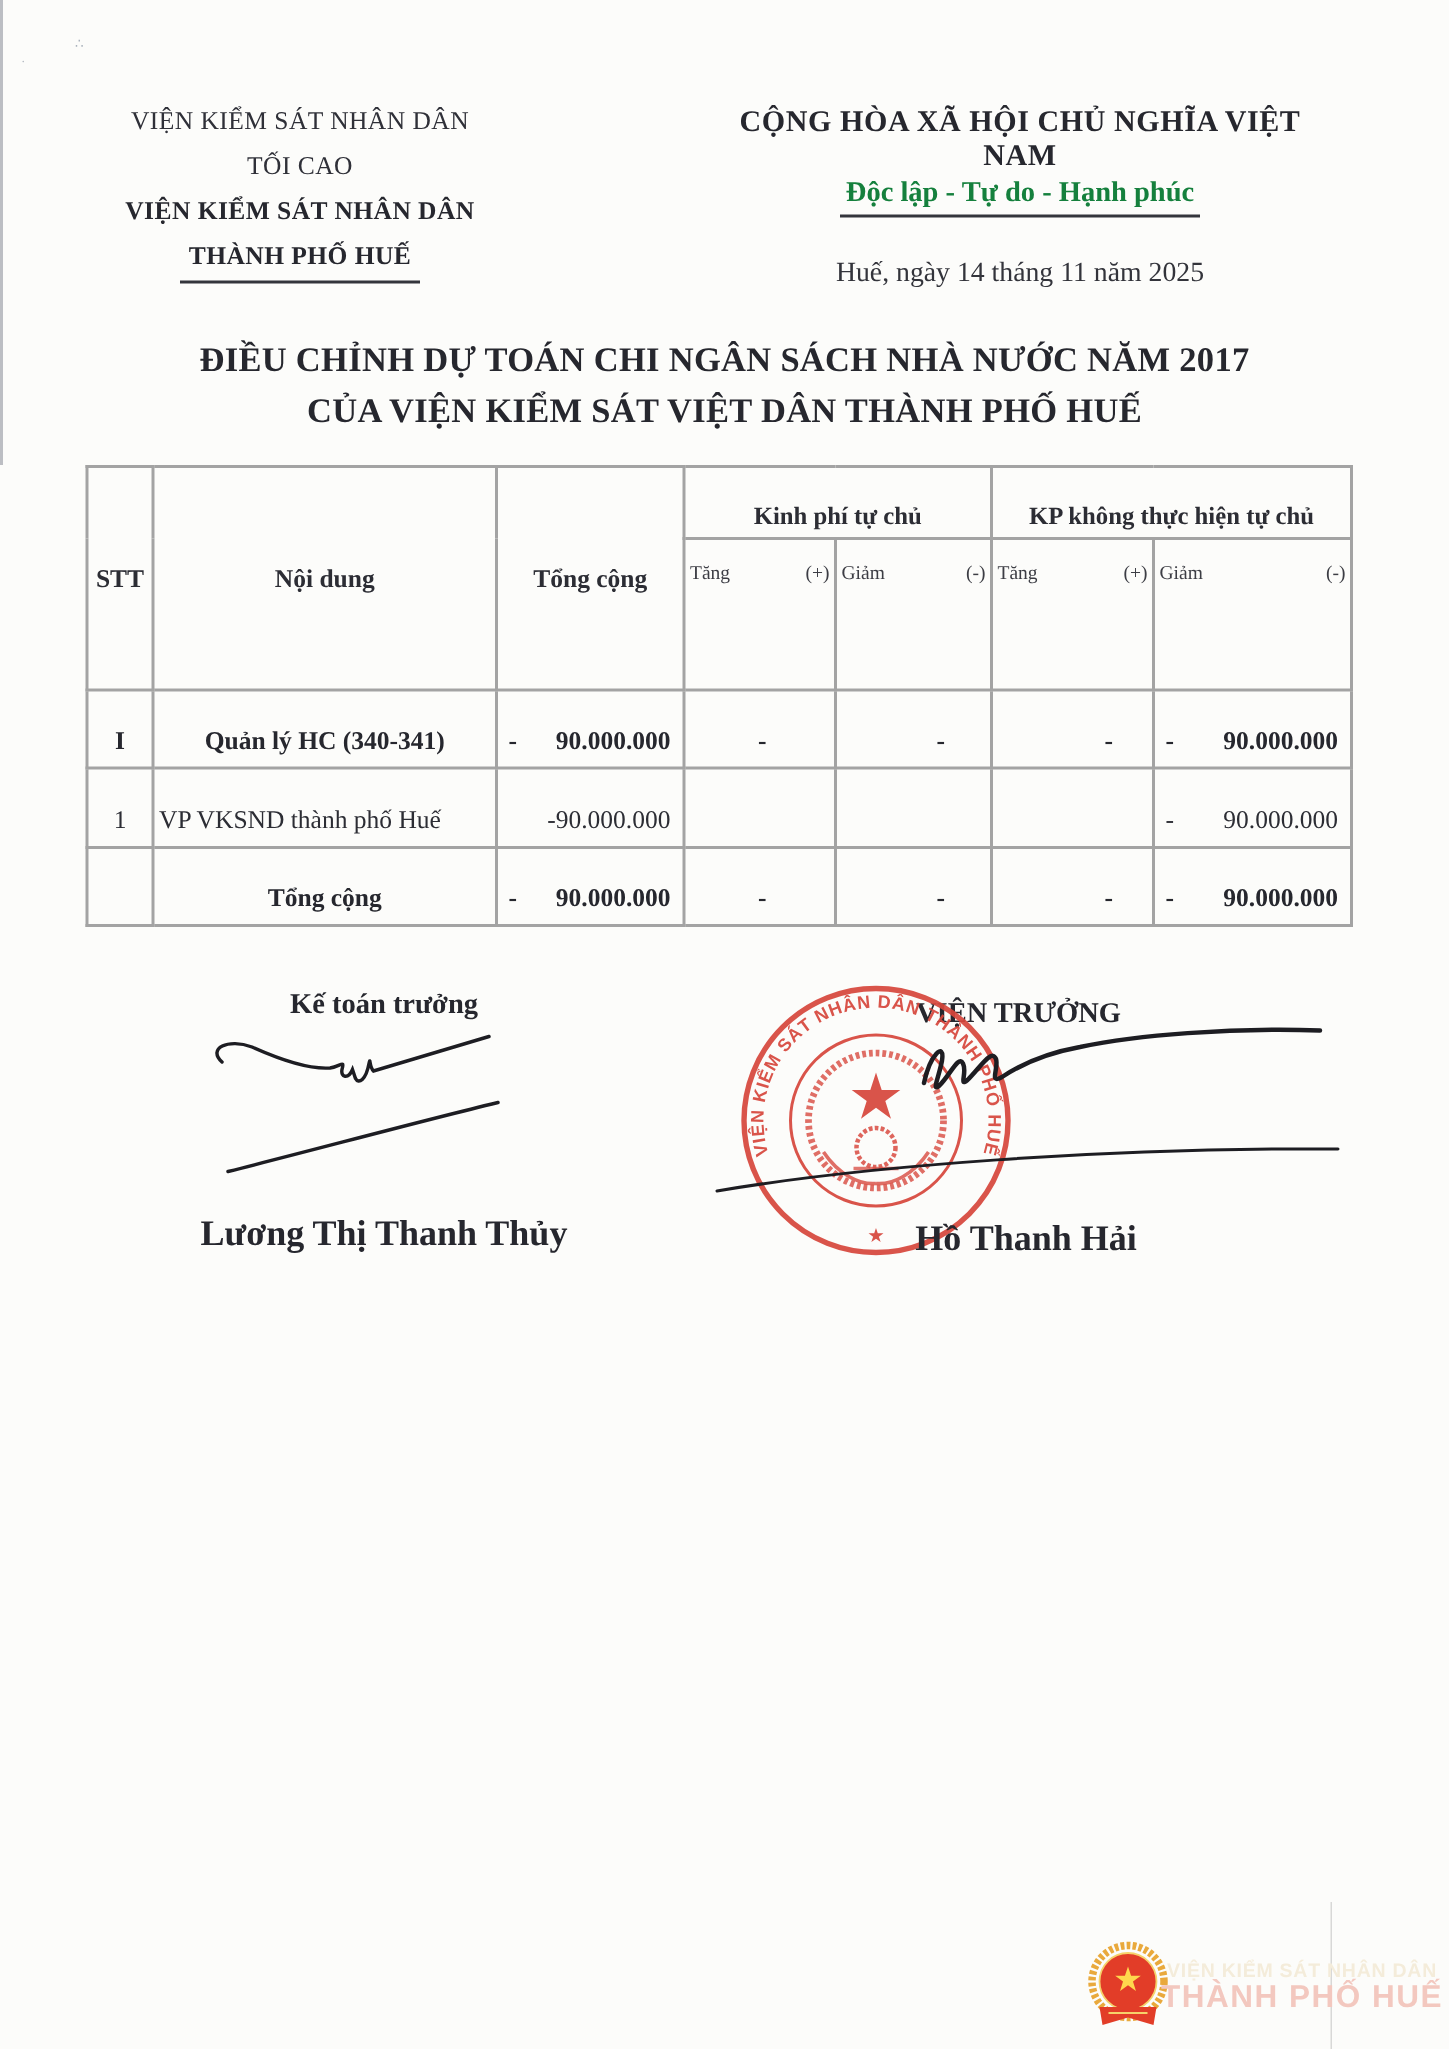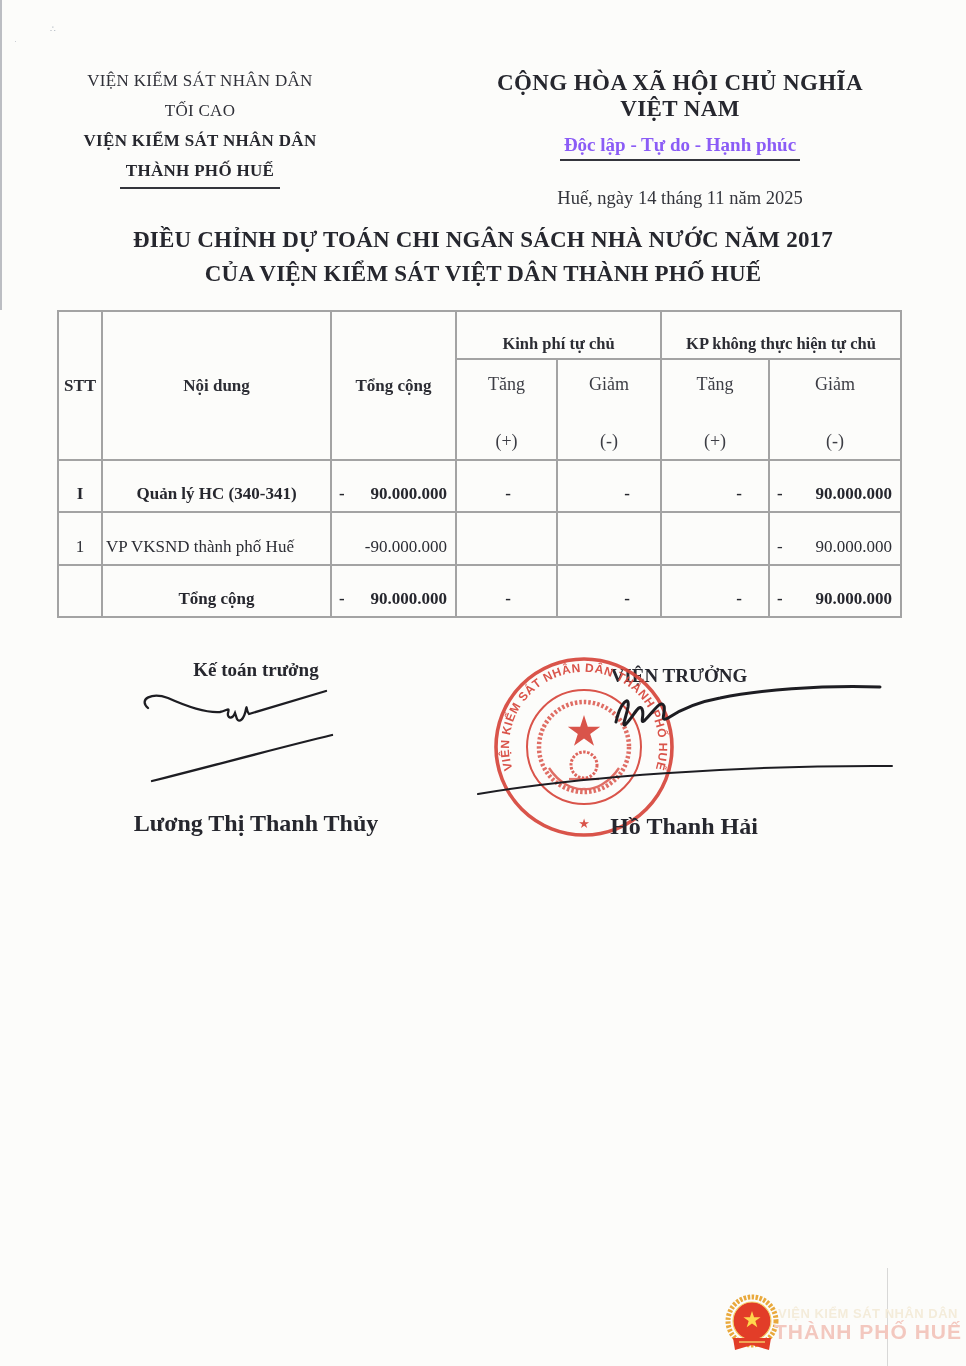--- a/index.html
+++ b/index.html
@@ -5,37 +5,37 @@
   html,body{margin:0;padding:0;background:#e8e8e8;}
   .page{position:relative;width:966px;height:1366px;background:#fcfcfa;overflow:hidden;
         font-family:"Liberation Serif", serif;color:#2f3038;}
   .abs{position:absolute;}
 
   
   .hdr-left{left:55px;top:66px;width:290px;text-align:center;font-size:17px;line-height:30px;letter-spacing:.3px;}
   .hdr-left .b{font-weight:bold;color:#26272e;}
   .hdr-left .u{display:inline-block;border-bottom:2px solid #34353c;padding:0 6px 1px;}
   .hdr-right{left:468px;top:70px;width:424px;text-align:center;}
-  .hdr-right .country{font-weight:bold;font-size:23px;letter-spacing:.4px;color:#26272e;}
-  .hdr-right .motto{display:inline-block;font-weight:bold;font-size:19px;margin-top:12px;
-                    border-bottom:2px solid #34353c;padding:0 4px 3px;color:#8b5cf6;}
+  .hdr-right .country{font-weight:bold;font-size:20px;letter-spacing:.4px;color:#26272e;}
+  .hdr-right .motto{display:inline-block;font-weight:bold;font-size:19px;margin-top:2px;
+                    border-bottom:2px solid #34353c;padding:0 4px 3px;color:#15803d;}
   .hdr-right .date{font-size:18.5px;margin-top:27px;color:#33343b;}
 
   
   .title{left:60px;top:223px;width:846px;text-align:center;font-weight:bold;font-size:23px;
          line-height:34px;letter-spacing:.2px;color:#26272e;}
 
   
   .tblwrap{left:57px;top:310px;}
   table{border-collapse:collapse;table-layout:fixed;width:843px;font-size:17px;color:#2c2d34;}
   th,td{border:2px solid #a3a3a3;overflow:hidden;}
   thead th{font-weight:bold;text-align:center;vertical-align:middle;}
   th.group{vertical-align:bottom;padding-bottom:4px;font-size:16.5px;height:41px;}
-  .sub{height:78px;display:flex;flex-direction:column;justify-content:space-between;
-       padding:13px 2px 6px;font-weight:normal;color:#3c3d44;font-size:18px;}
+  .sub{height:78px;display:flex;flex-direction:row;justify-content:space-between;
+       padding:13px 2px 6px;font-weight:normal;color:#3c3d44;font-size:13px;}
   tbody td{vertical-align:bottom;text-align:center;padding:0 0 7px;}
   tr.r0{height:52px;} tr.r1{height:53px;} tr.r2{height:52px;}
   tr.boldrow td{font-weight:bold;color:#26272e;}
   td .dv{display:flex;justify-content:space-between;align-items:flex-end;padding:0 8px 0 7px;}
   td.ndl{text-align:left;padding-left:3px;}
   td.pr1{text-align:right;padding-right:45px;}
   td.pr2{text-align:right;padding-right:30px;}
   td.pr3{text-align:right;padding-right:26px;}
 
   

